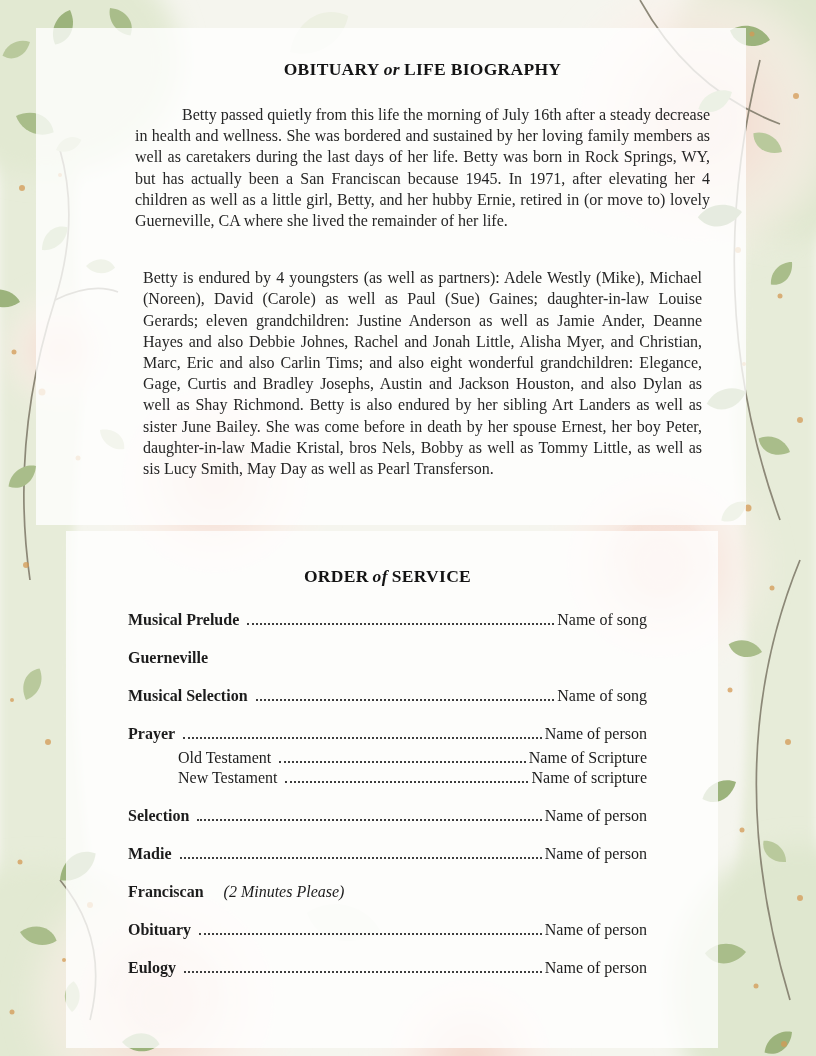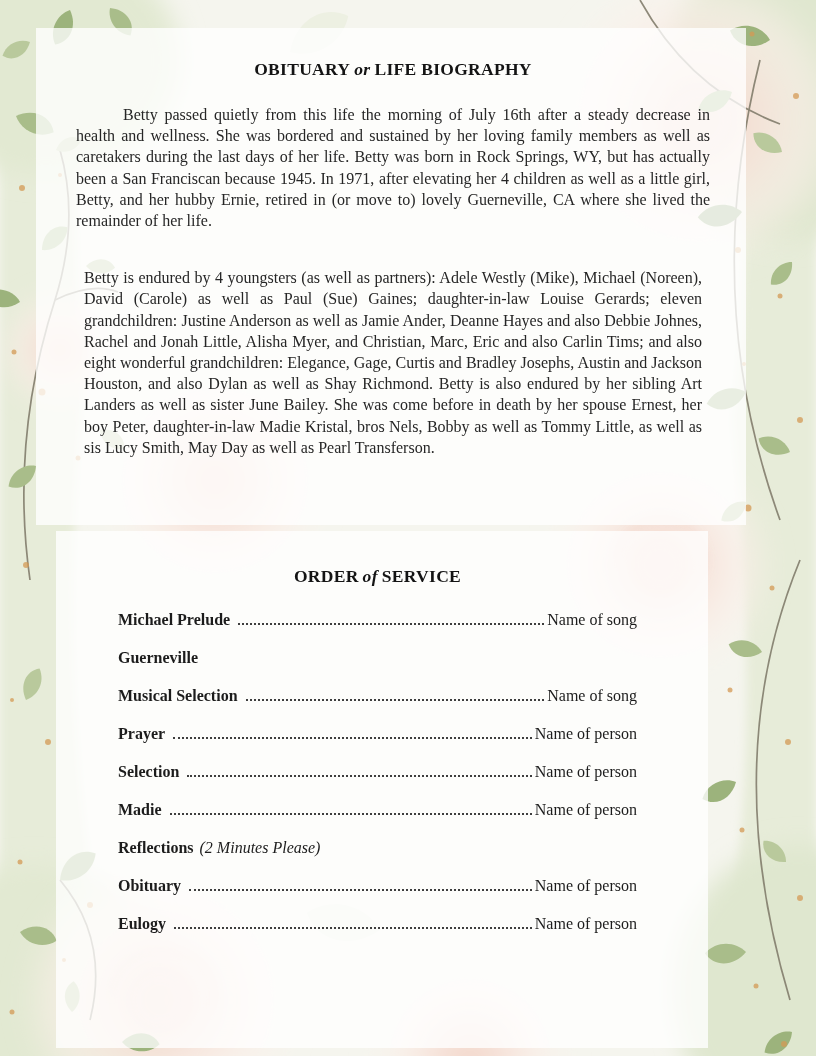--- a/index.html
+++ b/index.html
@@ -7,37 +7,37 @@
     width:816px;height:1056px;position:relative;overflow:hidden;
     background:#f5f5ee;
     font-family:"Liberation Serif", serif;
     color:#262626;
   }
   .bg-svg{position:absolute;left:0;top:0;z-index:0;}
   .panel{
     position:absolute;z-index:1;box-sizing:border-box;
     background:rgba(255,255,255,0.78);
   }
-  .panel-obituary{left:36px;top:28px;width:710px;height:497px;padding:30px 36px 0 40px;}
-  .panel-service{left:56px;top:531px;width:652px;height:517px;padding:34px 71px 0 62px;}
+  .panel-obituary{left:36px;top:28px;width:710px;height:497px;padding:30px 36px 0 99px;}
+  .panel-service{left:66px;top:531px;width:652px;height:517px;padding:34px 71px 0 62px;}
   .sec-title{
     text-align:center;font-weight:bold;font-size:17.5px;letter-spacing:.3px;
     color:#141414;line-height:22px;
   }
   .t-it{font-style:italic;margin:0 4px;}
   .obit-body{margin-top:24px;font-size:16px;line-height:21.2px;text-align:justify;color:#262626;}
   .para-1{text-indent:47px;margin:0 0 36px 0;}
   .para-2{margin:8px;}
   .svc-list{margin-top:22px;}
   .svc-row{
     display:flex;align-items:flex-end;font-size:16px;line-height:21px;
     margin-bottom:17px;color:#1c1c1c;
   }
   .svc-label{font-weight:bold;white-space:nowrap;}
-  .svc-note{font-style:italic;margin-left:6px;white-space:nowrap;}
+  .svc-note{font-style:italic;margin-left:20px;white-space:nowrap;}
   .svc-val{white-space:nowrap;}
   .dots{
     flex:1 1 auto;min-width:16px;height:2px;align-self:flex-end;
     border-bottom:2px dotted #3e3e3e;margin:0 3px 5px 8px;
   }
   .svc-sub{margin:-13px 0 17px 50px;}
   .svc-subrow{
     display:flex;align-items:flex-end;font-size:16px;line-height:20px;color:#1c1c1c;
   }
   .svc-sublabel{white-space:nowrap;}
@@ -164,56 +164,68 @@
     <p class="para-2">Betty is endured by 4 youngsters (as well as partners): Adele Westly (Mike), Michael (Noreen), David (Carole) as well as Paul (Sue) Gaines; daughter-in-law Louise Gerards; eleven grandchildren: Justine Anderson as well as Jamie Ander, Deanne Hayes and also Debbie Johnes, Rachel and Jonah Little, Alisha Myer, and Christian, Marc, Eric and also Carlin Tims; and also eight wonderful grandchildren: Elegance, Gage, Curtis and Bradley Josephs, Austin and Jackson Houston, and also Dylan as well as Shay Richmond. Betty is also endured by her sibling Art Landers as well as sister June Bailey. She was come before in death by her spouse Ernest, her boy Peter, daughter-in-law Madie Kristal, bros Nels, Bobby as well as Tommy Little, as well as sis Lucy Smith, May Day as well as Pearl Transferson.</p>
   </div>
 </section>
 
 <section class="panel panel-service">
   <h1 class="sec-title" style="margin:0;"><span>ORDER</span><span class="t-it">of</span><span>SERVICE</span></h1>
 
   <div class="svc-list">
 
     <div class="svc-row">
-      <span class="svc-label">Michael Prelude</span>
+      <span class="svc-label">Musical Prelude</span>
       <span class="dots"></span>
       <span class="svc-val">Name of song</span>
     </div>
 
     <div class="svc-row">
       <span class="svc-label">Guerneville</span>
     </div>
 
     <div class="svc-row">
       <span class="svc-label">Musical Selection</span>
       <span class="dots"></span>
       <span class="svc-val">Name of song</span>
     </div>
 
     <div class="svc-row">
       <span class="svc-label">Prayer</span>
       <span class="dots"></span>
       <span class="svc-val">Name of person</span>
     </div>
 
+    <div class="svc-sub">
+      <div class="svc-subrow">
+        <span class="svc-sublabel">Old Testament</span>
+        <span class="dots"></span>
+        <span class="svc-val">Name of Scripture</span>
+      </div>
+      <div class="svc-subrow">
+        <span class="svc-sublabel">New Testament</span>
+        <span class="dots"></span>
+        <span class="svc-val">Name of scripture</span>
+      </div>
+    </div>
 
     <div class="svc-row">
       <span class="svc-label">Selection</span>
       <span class="dots"></span>
       <span class="svc-val">Name of person</span>
     </div>
 
     <div class="svc-row">
       <span class="svc-label">Madie</span>
       <span class="dots"></span>
       <span class="svc-val">Name of person</span>
     </div>
 
     <div class="svc-row">
-      <span class="svc-label">Reflections</span>
+      <span class="svc-label">Franciscan</span>
       <span class="svc-note">(2 Minutes Please)</span>
     </div>
 
     <div class="svc-row">
       <span class="svc-label">Obituary</span>
       <span class="dots"></span>
       <span class="svc-val">Name of person</span>
     </div>
 
     <div class="svc-row">

